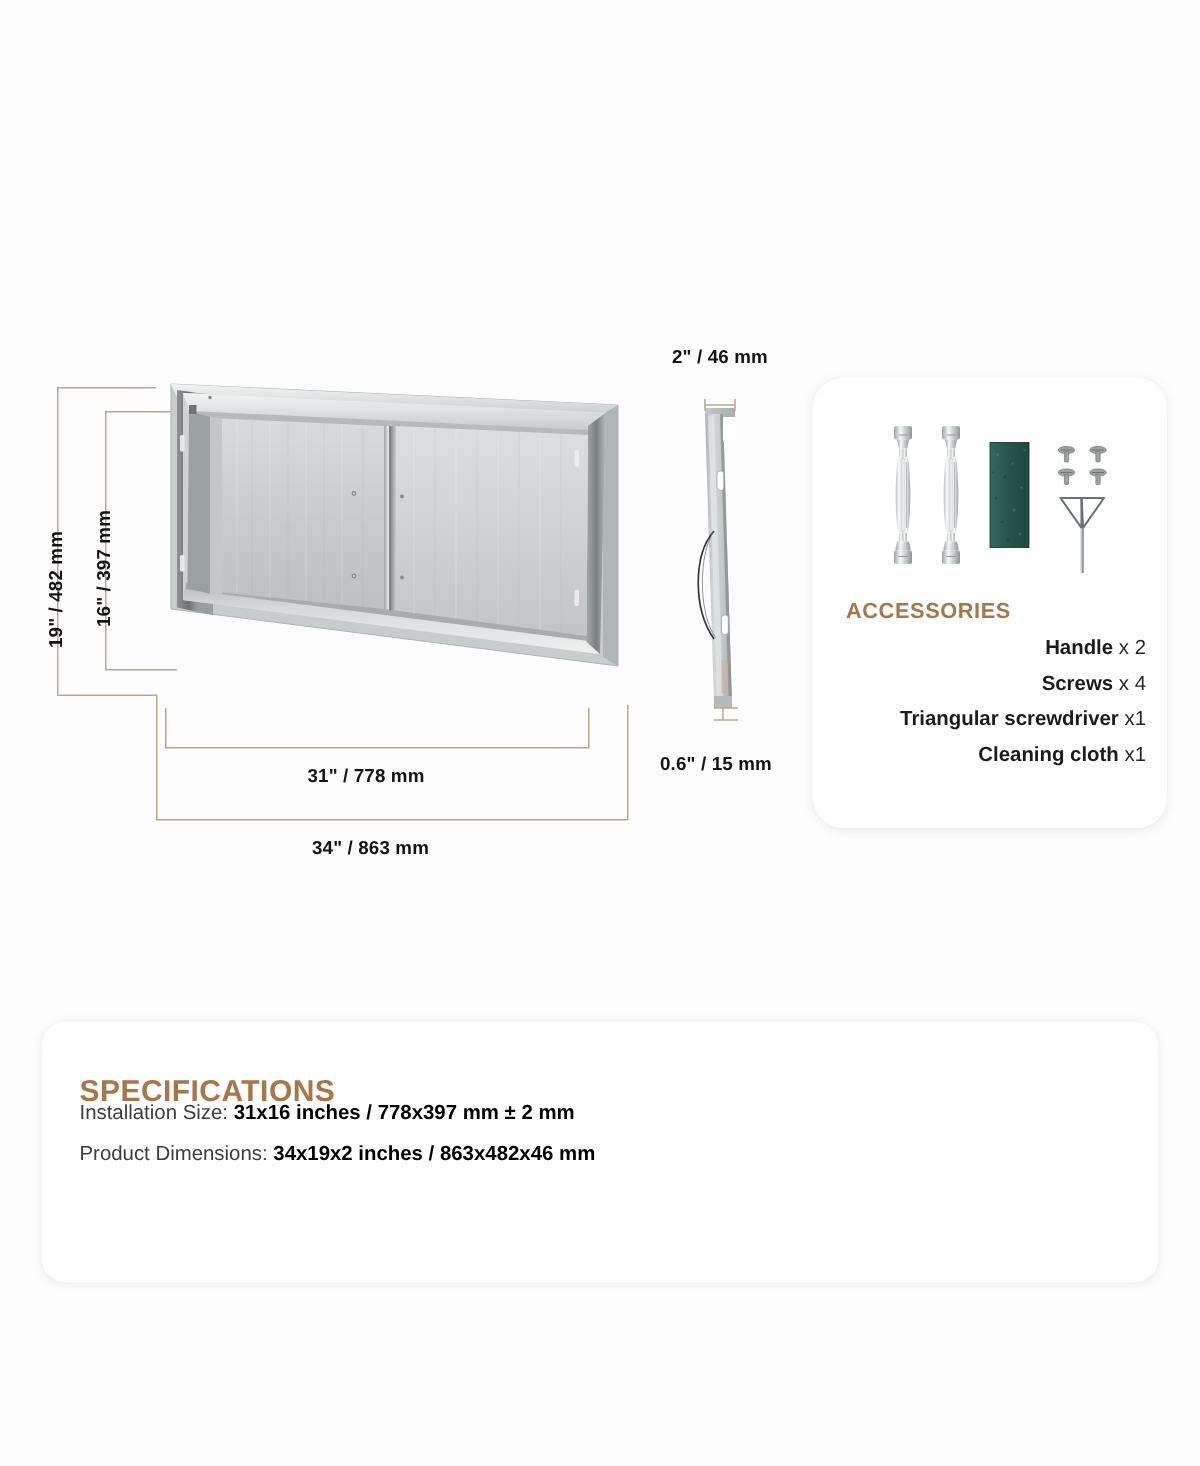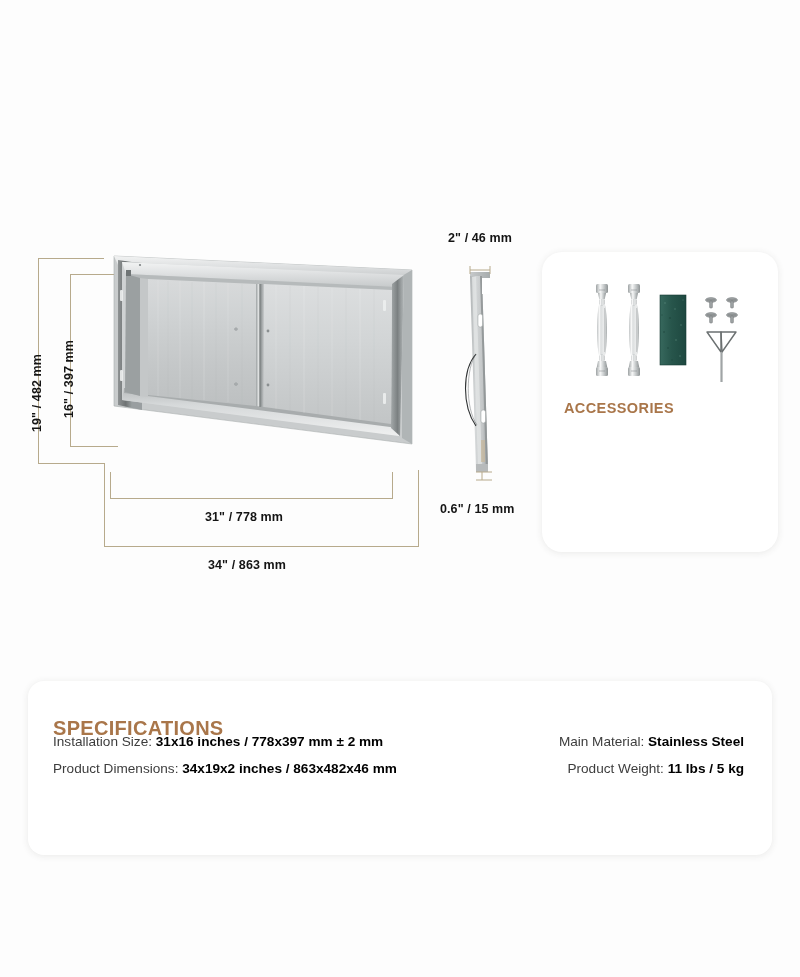--- a/index.html
+++ b/index.html
@@ -442,42 +442,50 @@
           <path d="M179,62 L194,62 L180,82 Z" fill="none" stroke="#6b7071" stroke-width="1.4" stroke-linejoin="round"></path>
           <path d="M179,62 L165,62 L179,82 Z" fill="none" stroke="#6b7071" stroke-width="1.4" stroke-linejoin="round"></path>
           <line x1="179.5" y1="82" x2="179.5" y2="112" stroke="#8b9091" stroke-width="2"></line>
           <line x1="179" y1="82" x2="179" y2="112" stroke="#c8cccd" stroke-width="0.7"></line>
         </g>
       </svg>
     </div>
 
     <div class="acc-heading">ACCESSORIES</div>
 
+    <div class="acc-list">
+      <div class="acc-item">
+        <span class="nm">Handle</span>
+        <span class="qt">x 2</span>
+      </div>
+      <div class="acc-item">
+        <span class="nm">Screws</span>
+        <span class="qt">x 4</span>
+      </div>
+      <div class="acc-item">
+        <span class="nm">Triangular screwdriver</span>
+        <span class="qt">x1</span>
+      </div>
+      <div class="acc-item">
+        <span class="nm">Cleaning cloth</span>
+        <span class="qt">x1</span>
+      </div>
+    </div>
   </div>
 
   <div class="card spec-card">
 
     <div class="spec-heading">SPECIFICATIONS</div>
 
     <div class="spec-col-left">
       <div class="spec-row">
         <span class="lbl">Installation Size:</span>
         <span class="val">31x16 inches / 778x397 mm ± 2 mm</span>
       </div>
       <div class="spec-row">
         <span class="lbl">Product Dimensions:</span>
         <span class="val">34x19x2 inches / 863x482x46 mm</span>
       </div>
     </div>
 
-    <div class="spec-col-right">
-      <div class="spec-row">
-        <span class="lbl">Main Material:</span>
-        <span class="val">Stainless Steel</span>
-      </div>
-      <div class="spec-row">
-        <span class="lbl">Product Weight:</span>
-        <span class="val">11 lbs / 5 kg</span>
-      </div>
-    </div>
   </div>
 
 </div>
 
 </body></html>

